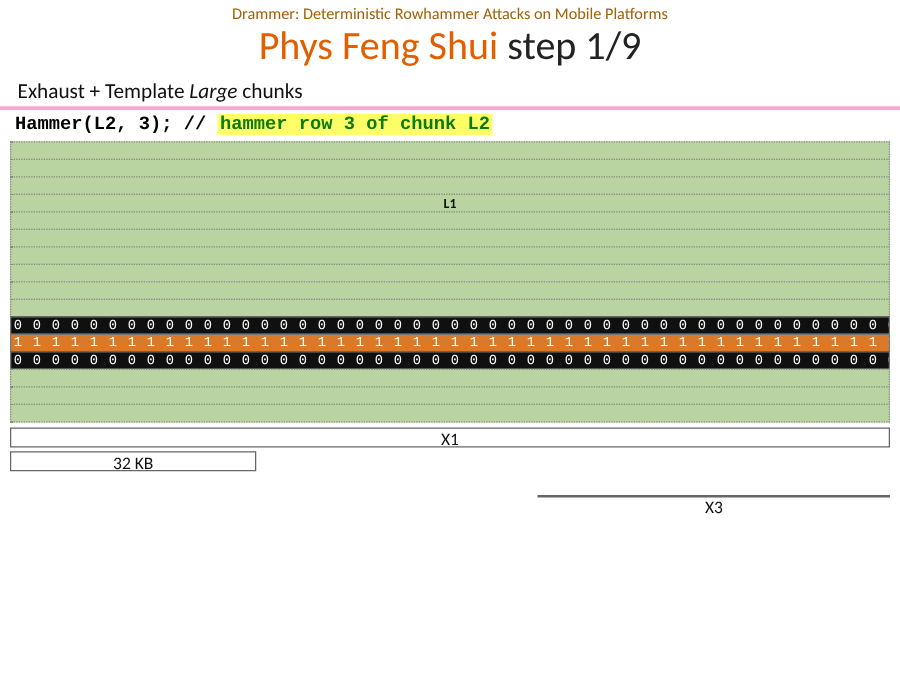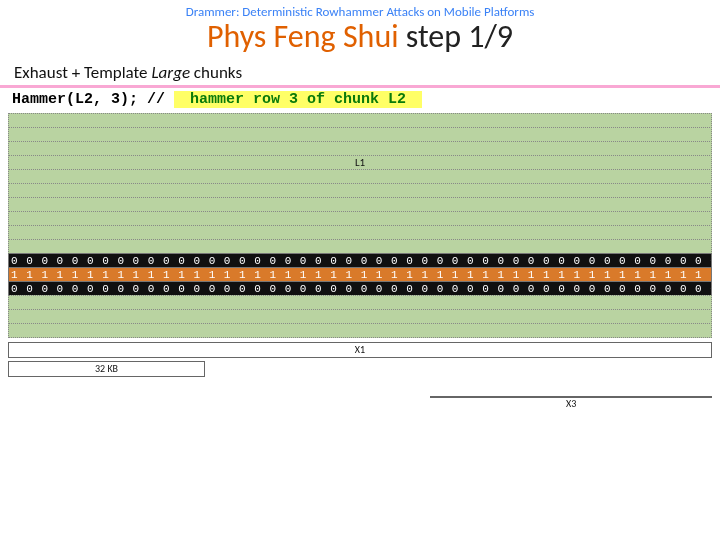--- a/index.html
+++ b/index.html
@@ -7,21 +7,21 @@
     width: 720px;
     height: 540px;
     background: #fff;
     font-family: "Calibri", "Segoe UI", Arial, sans-serif;
     position: relative;
     overflow: hidden;
   }
   .header-small {
     text-align: center;
     font-size: 13px;
-    color: #3b82f6;
+    color: #a16207;
     padding-top: 4px;
   }
   .title {
     text-align: center;
     font-size: 32px;
     font-weight: 400;
     color: #222;
     line-height: 1.1;
     padding-bottom: 4px;
   }
@@ -36,34 +36,34 @@
   .codeline {
     font-family: "Courier New", monospace;
     font-weight: bold;
     font-size: 15px;
     padding: 3px 0 6px 12px;
     color: #000;
   }
   .codeline .comment {
     color: #0a7a0a;
     background: #ffff66;
-    padding: 0 16px;
+    padding: 0 2px;
   }
 
   .mem {
     margin: 0 8px;
   }
   .row {
     position: relative;
     height: 15px;
     border: 1px solid #777;
     margin-top: -1px;
     overflow: hidden;
   }
-  .row.dotted { border-style: dotted; border-color: #888; }
+  .row.dotted { border-style: dotted; border-color: #888; font-weight: bold; }
   .row.green { background: #b9d3a1; }
   .row.black { background: #101010; }
   .row.orange { background: #d97a2a; }
 
   .bits {
     font-family: "Courier New", monospace;
     font-size: 11px;
     letter-spacing: 1px;
     line-height: 15px;
     color: #fff;
@@ -84,21 +84,21 @@
     top: 0; bottom: 0;
     border: 1px solid #666;
     background: #fff;
   }
   .cell.left { left: 0; }
   .cell.right { right: 0; margin-top: 35px; }
   .celllbl {
     position: absolute;
     left: 0; right: 0; top: 0;
     text-align: center;
-    font-size: 10px;
+    font-size: 14px;
     color: #111;
   }
   .mem-label {
     position: absolute;
     font-size: 11px;
     color: #111;
     text-align: center;
   }
 </style>
 </head>

